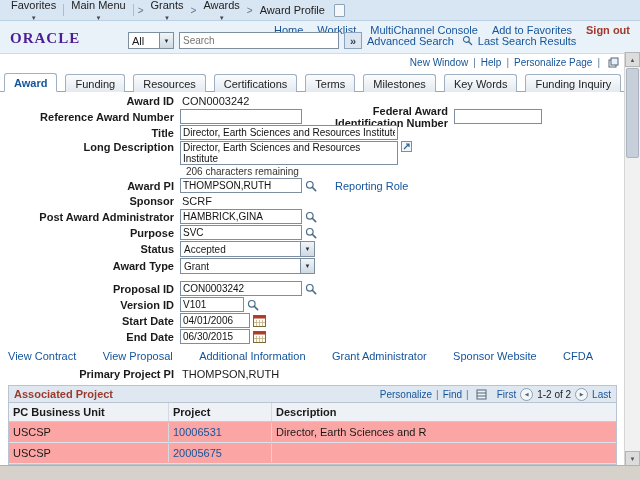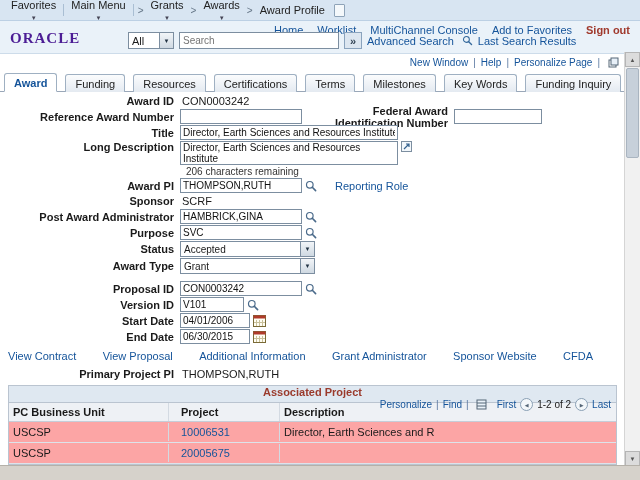--- a/index.html
+++ b/index.html
@@ -50,27 +50,27 @@
   .charsleft{margin-left:186px;height:12px;font-size:10px;color:#333;}
   .icon{display:inline-flex;align-items:center;margin-left:3px;}
   .selectbox{width:135px;height:16px;border:1px solid #7c8ea0;background:#fff;display:flex;align-items:center;box-sizing:border-box;font-size:10px;}
   .selectbox .val{flex:1;padding:0 3px;white-space:nowrap;overflow:hidden;}
   .gap{height:6px;}
   .linksrow{display:flex;justify-content:space-between;width:585px;margin:4px 0 0 8px;height:15px;align-items:center;}
   .pirow{margin-top:4px;}
 
   
   .grid{margin:4px 8px 0 8px;border:1px solid #bac4d0;}
-  .grid-titlebar{height:16px;background:#dfe8f1;display:flex;align-items:center;padding:0 5px;border-bottom:1px solid #bac4d0;flex-direction:column;}
+  .grid-titlebar{height:16px;background:#dfe8f1;display:flex;align-items:center;padding:0 5px;border-bottom:1px solid #bac4d0;}
   .grid-title{color:#9a3a2c;font-weight:bold;white-space:nowrap;}
   .grid-tools{margin-left:auto;display:flex;align-items:center;gap:4px;font-size:10px;}
   .navcircle{width:11px;height:11px;border-radius:50%;border:1px solid #8aa0b5;background:#f3f7fa;display:inline-flex;align-items:center;justify-content:center;font-size:5px;color:#567;cursor:pointer;}
   .grid-head{display:flex;background:#eef1f5;border-bottom:1px solid #c5cdd8;font-weight:bold;}
   .gc1{width:160px;padding:3px 4px;border-right:1px solid #d3dae2;box-sizing:border-box;flex:none;}
-  .gc2{width:103px;padding:3px 4px;border-right:1px solid #d3dae2;box-sizing:border-box;flex:none;margin-left:8px;}
+  .gc2{width:103px;padding:3px 4px;border-right:1px solid #d3dae2;box-sizing:border-box;flex:none;}
   .gc3{flex:1;padding:3px 4px;}
   .grid-row{display:flex;border-bottom:1px solid #dde3ea;background:#fca5a5;min-height:20px;align-items:center;}
 
   
   .vscroll{position:absolute;right:0;top:52px;bottom:14px;width:15px;background:#f1f1f1;border-left:1px solid #d5d5d5;}
   .sb-btn{height:15px;background:#dcdcdc;border:1px solid #b5b5b5;box-sizing:border-box;display:flex;align-items:center;justify-content:center;font-size:6px;color:#555;cursor:pointer;}
   .sb-thumb{position:absolute;top:16px;left:1px;right:1px;height:88px;background:#c7d0da;border:1px solid #a9b4c0;border-radius:2px;}
   .sb-down{position:absolute;bottom:0;left:0;right:0;}
   .bottomstrip{position:absolute;left:0;right:0;bottom:0;height:14px;background:#d6d2cb;border-top:1px solid #b5b1a9;}
 </style>

